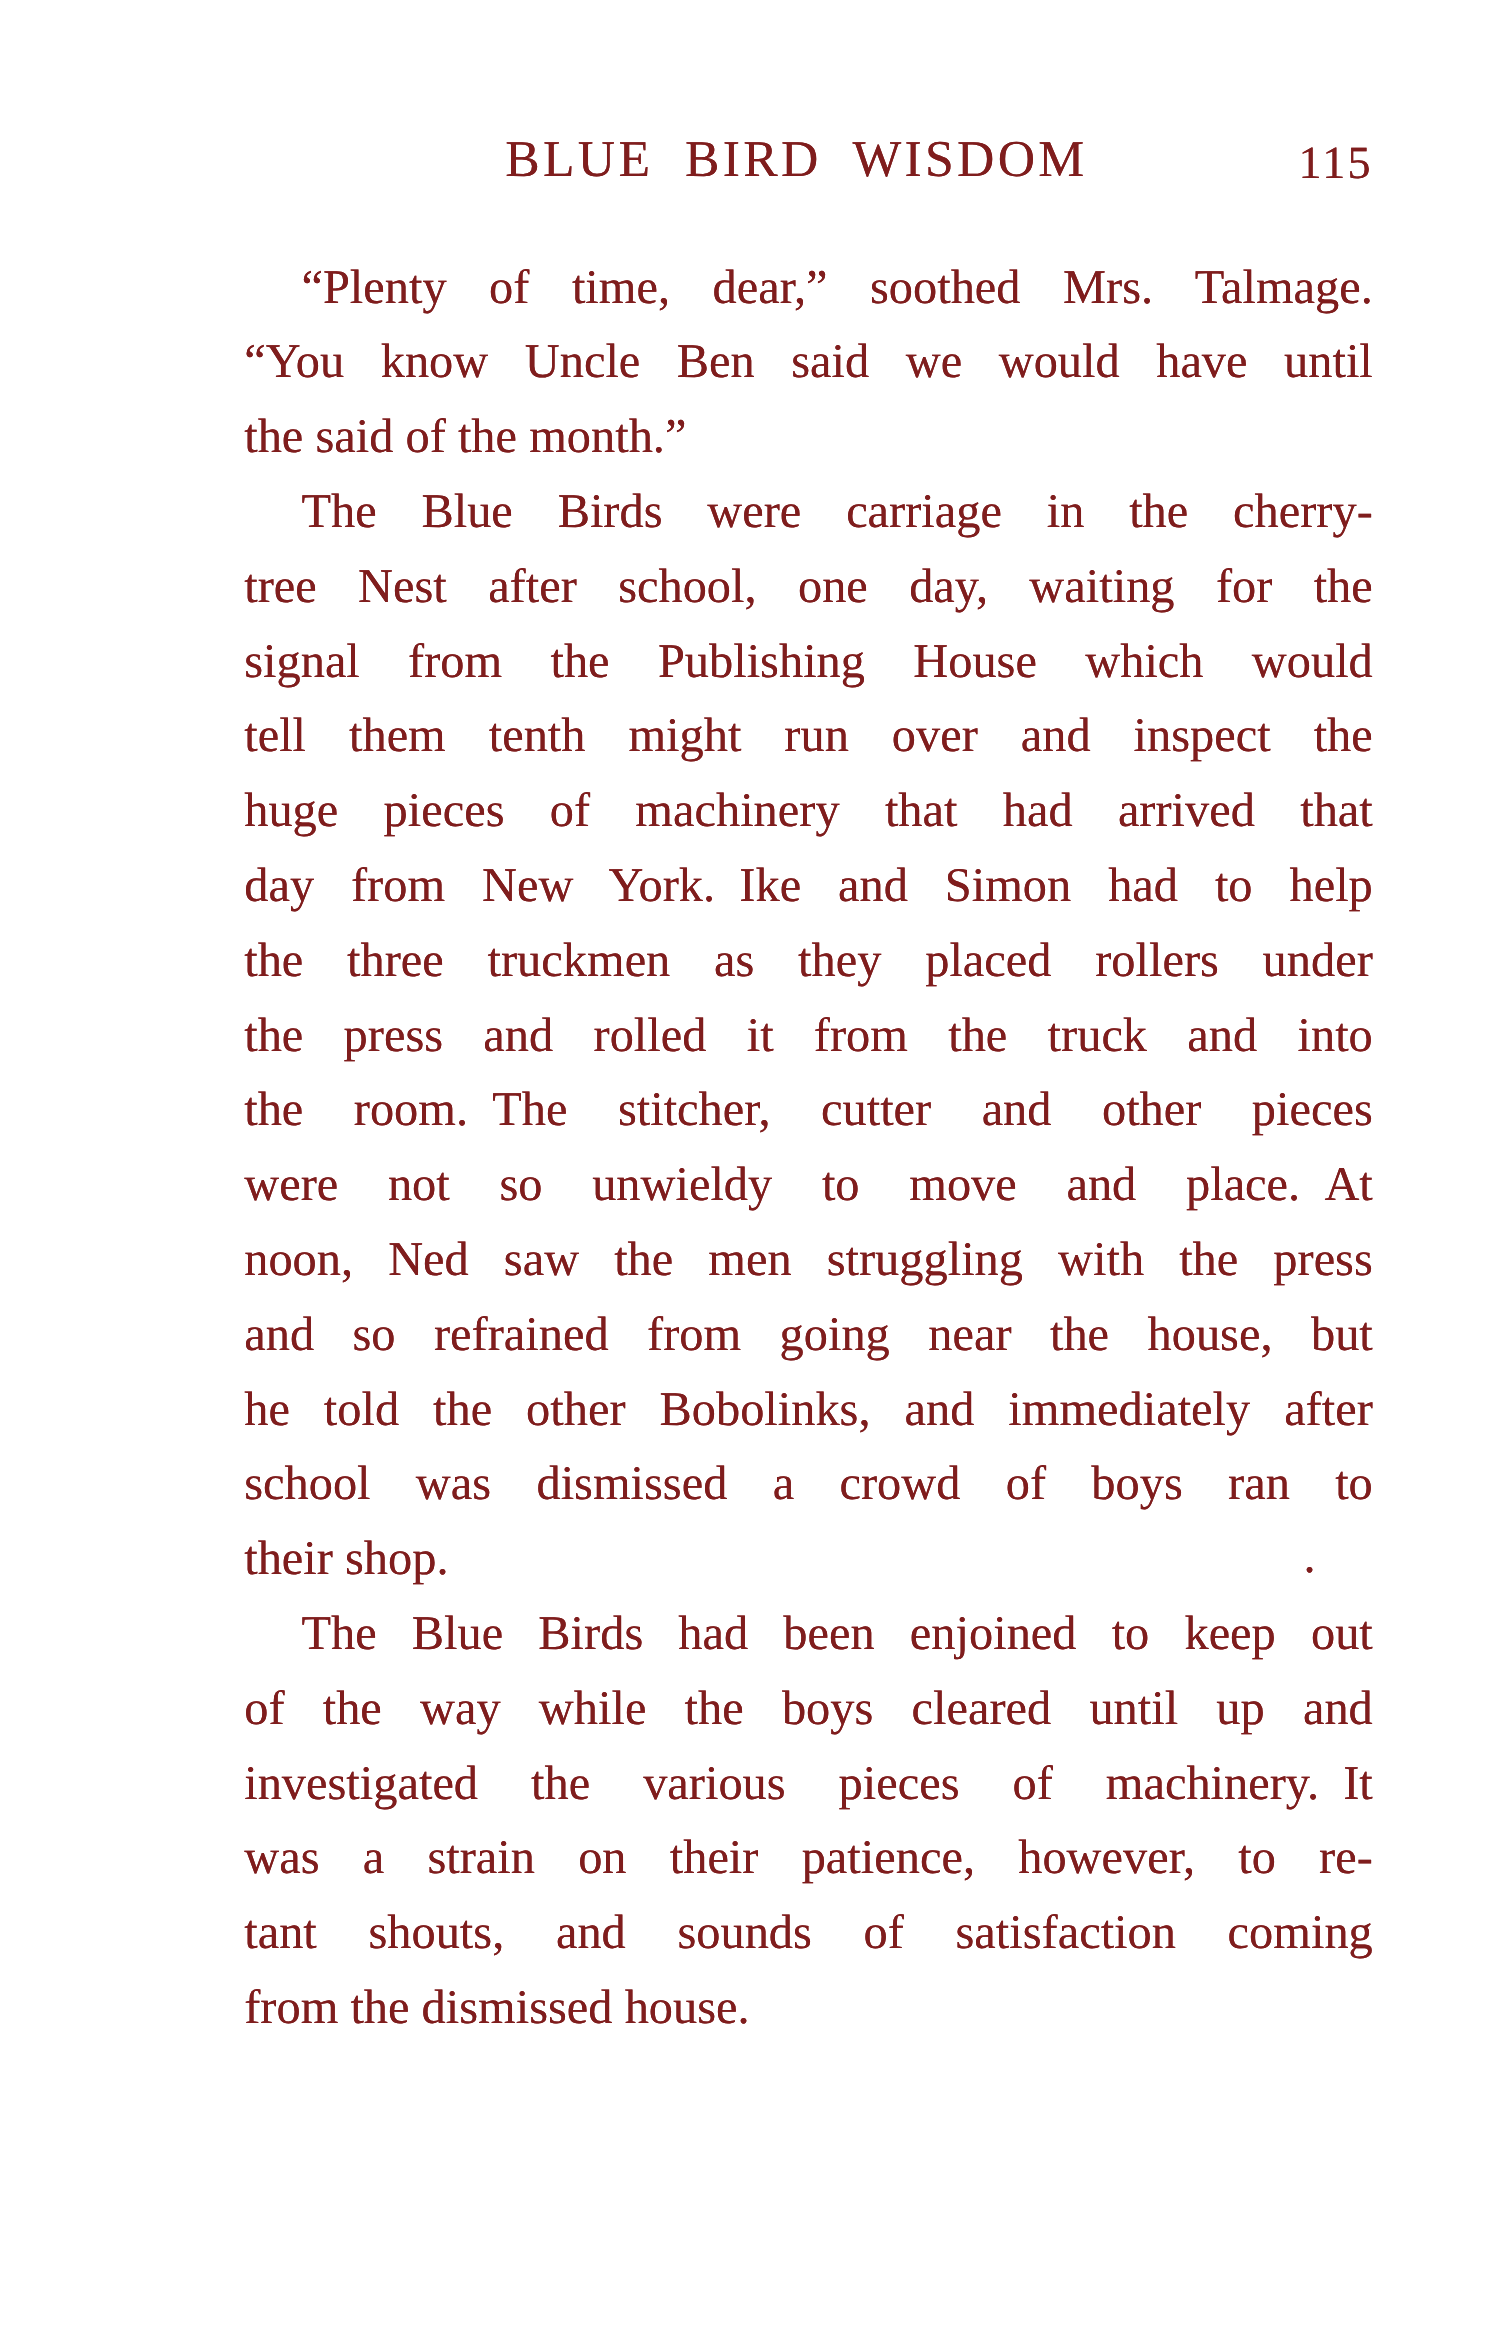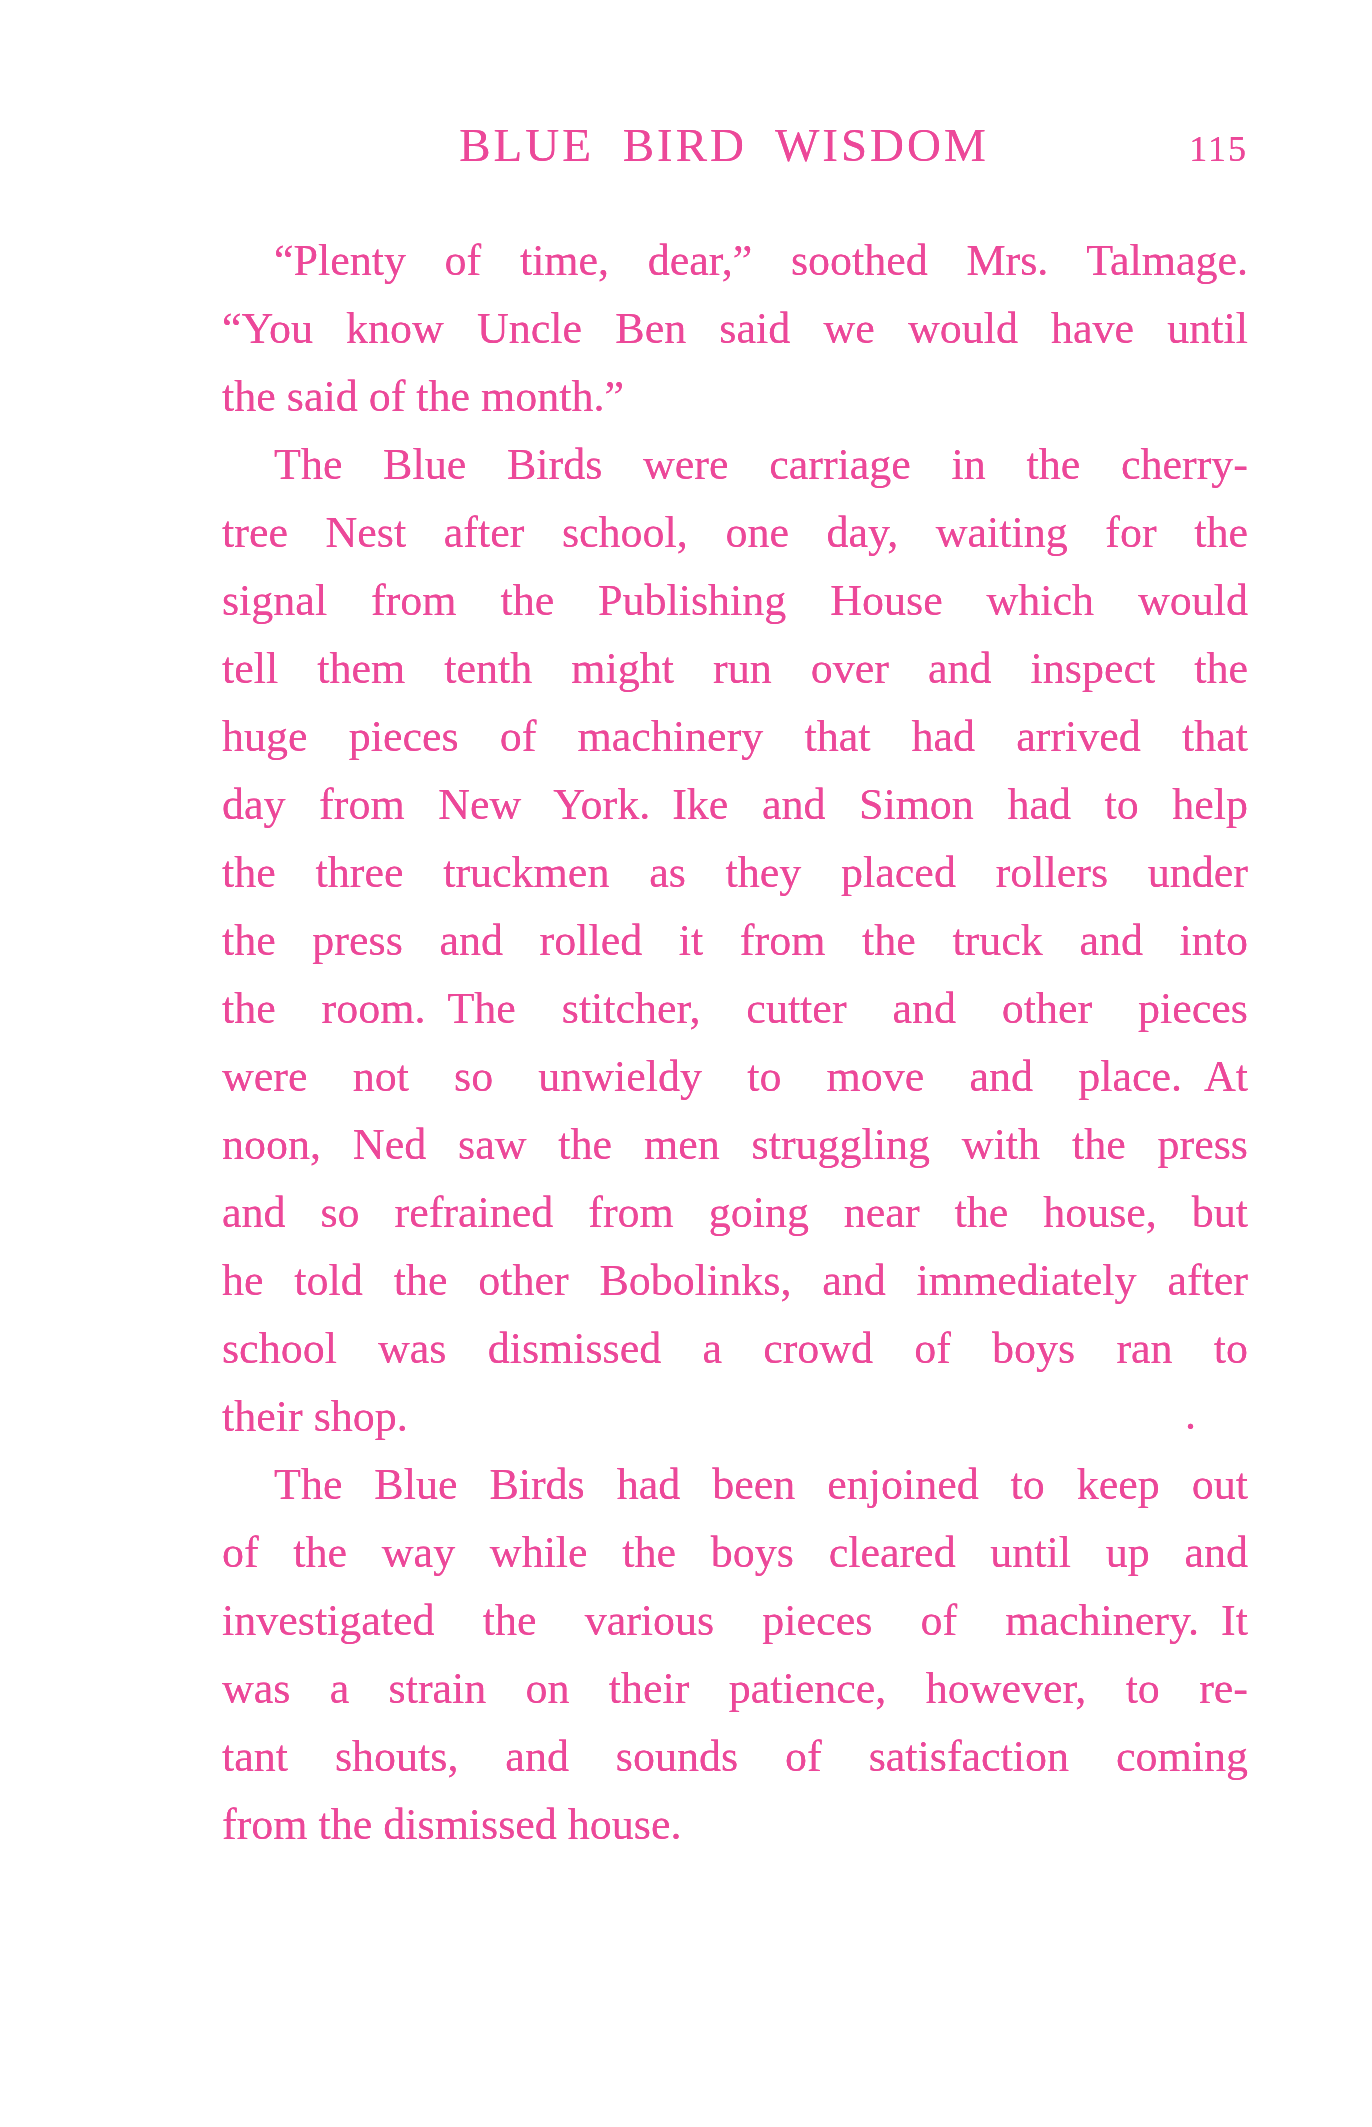--- a/index.html
+++ b/index.html
@@ -4,41 +4,41 @@
 <style>
   html, body { margin: 0; padding: 0; background: #e8e8e8; }
   .page {
     position: relative;
     width: 1372px;
     height: 2127px;
     margin: 0 auto;
     background: #ffffff;
     overflow: hidden;
     font-family: "Liberation Serif", "DejaVu Serif", serif;
-    color: #ec4899;
+    color: #7f1d1d;
   }
   .running-head {
     position: absolute;
     top: 118px;
     left: 200px;
     width: 1048px;
     text-align: center;
     font-size: 47px;
     line-height: 54px;
     letter-spacing: 3px;
     word-spacing: 14px;
     text-shadow: 0 0 0.5px currentColor;
   }
   .page-number {
     position: absolute;
     top: 126px;
     left: 200px;
     width: 1048px;
     text-align: right;
-    font-size: 36px;
+    font-size: 42px;
     line-height: 46px;
     letter-spacing: 2px;
     font-feature-settings: "onum" 1;
     text-shadow: 0 0 0.5px currentColor;
   }
   .page-body {
     position: absolute;
     top: 227px;
     left: 200px;
     width: 1048px;

